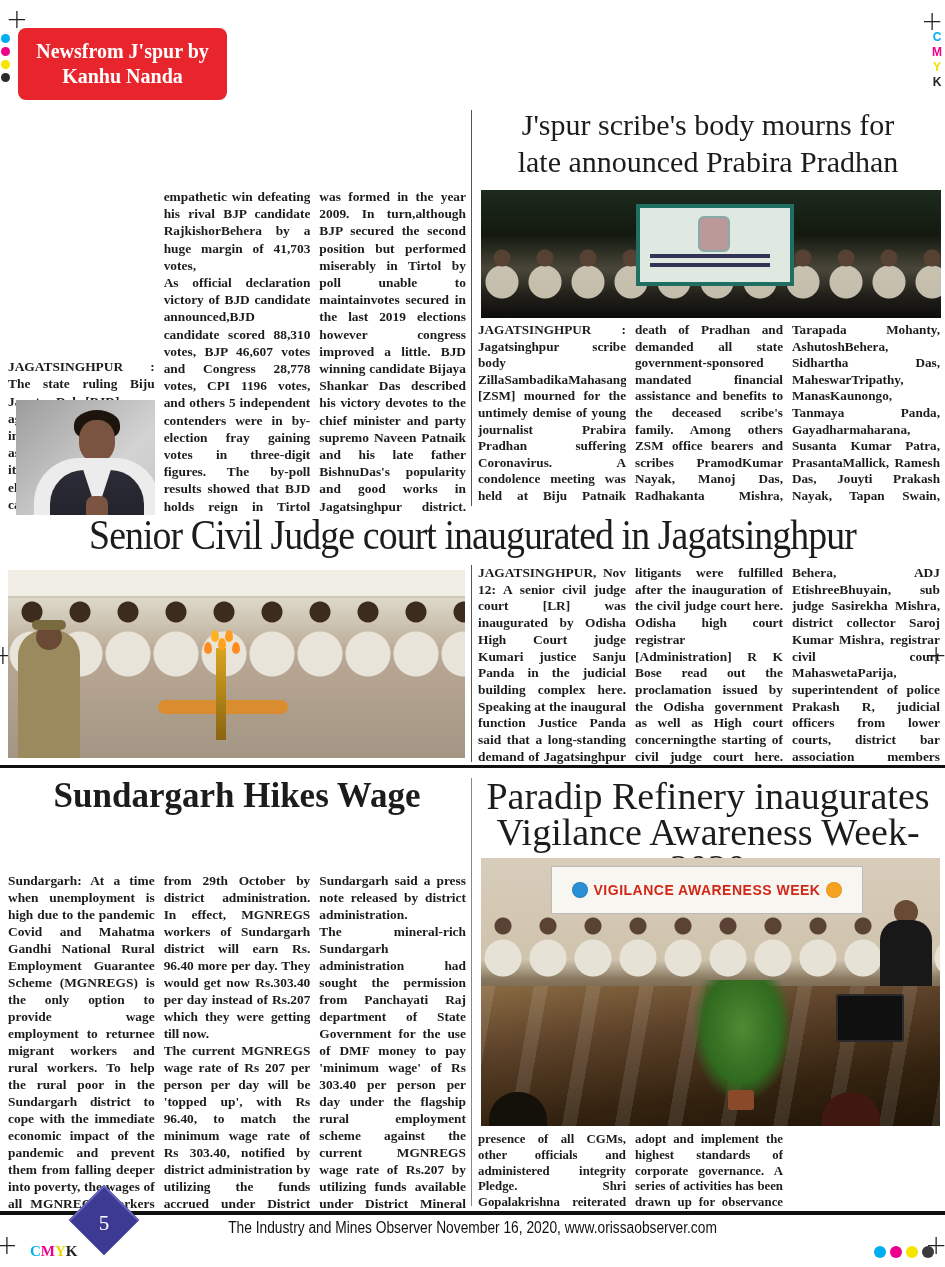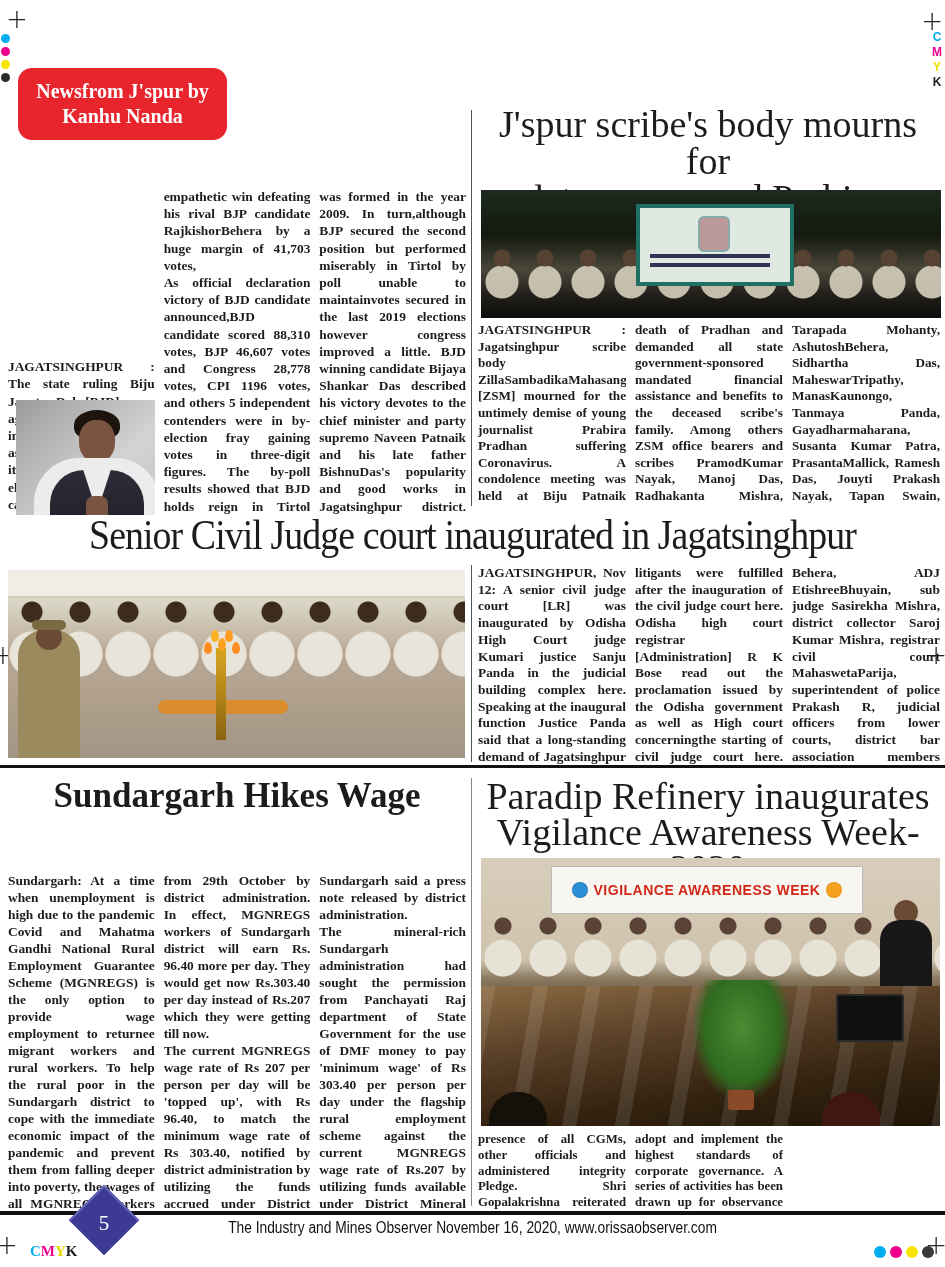--- a/index.html
+++ b/index.html
@@ -1,32 +1,32 @@
 <!DOCTYPE html>
 <html><head>
 <meta charset="utf-8">
 <style>
   html,body{margin:0;padding:0;background:#e9e9e9;}
   #page{position:relative;width:945px;height:1267px;background:#ffffff;overflow:hidden;
         font-family:"Liberation Serif", serif;color:#1c1c1c;}
   .abs{position:absolute;}
   .crosshair{position:absolute;font-family:"DejaVu Sans",sans-serif;font-weight:200;color:#222;font-size:26px;line-height:1;}
   
-  #badge{left:18px;top:28px;width:209px;height:72px;background:#e8252c;border-radius:14px;
-         display:flex;flex-direction:column;align-items:center;justify-content:center;margin-top:40px;}
+  #badge{left:18px;top:28px;width:209px;height:72px;background:#e8252c;border-radius:8px;
+         display:flex;flex-direction:column;align-items:center;justify-content:center;}
   #badge div{color:#fff;font-weight:bold;font-size:20px;line-height:25px;text-align:center;}
   
   .dotcol{left:1px;top:34px;display:flex;flex-direction:column;gap:4px;}
   .dot{width:9px;height:9px;border-radius:50%;}
   .cmyk-col{right:3px;top:30px;display:flex;flex-direction:column;align-items:center;gap:1px;
             font-family:"Liberation Sans",sans-serif;font-weight:bold;font-size:12px;line-height:14px;}
   
   .hl{position:absolute;text-align:center;font-weight:400;}
   #hl1{left:8px;top:110px;width:458px;font-size:31px;line-height:38px;}
-  #hl2{left:476px;top:106px;width:464px;font-size:38px;line-height:37px;}
+  #hl2{left:476px;top:106px;width:464px;font-size:30px;line-height:37px;}
   #hl3{left:0;top:510px;width:945px;font-size:42px;line-height:50px;letter-spacing:-1px;
        transform:scaleX(0.9);transform-origin:center;white-space:nowrap;}
   #hl4{left:8px;top:774px;width:458px;font-size:35px;line-height:44px;font-weight:bold;}
   #hl5{left:476px;top:778px;width:464px;font-size:38px;line-height:36px;}
   
   .cols{position:absolute;display:grid;grid-template-columns:repeat(3,1fr);gap:9px;overflow:hidden;}
   .col{white-space:pre-line;text-align:justify;overflow:hidden;font-weight:bold;}
   #cols1{left:8px;top:188px;width:458px;height:327px;font-size:13.4px;line-height:17.2px;}
   #cols2{left:478px;top:322px;width:462px;height:184px;font-size:13.2px;line-height:16.6px;}
   #cols3{left:478px;top:565px;width:462px;height:201px;font-size:13.4px;line-height:16.7px;}

